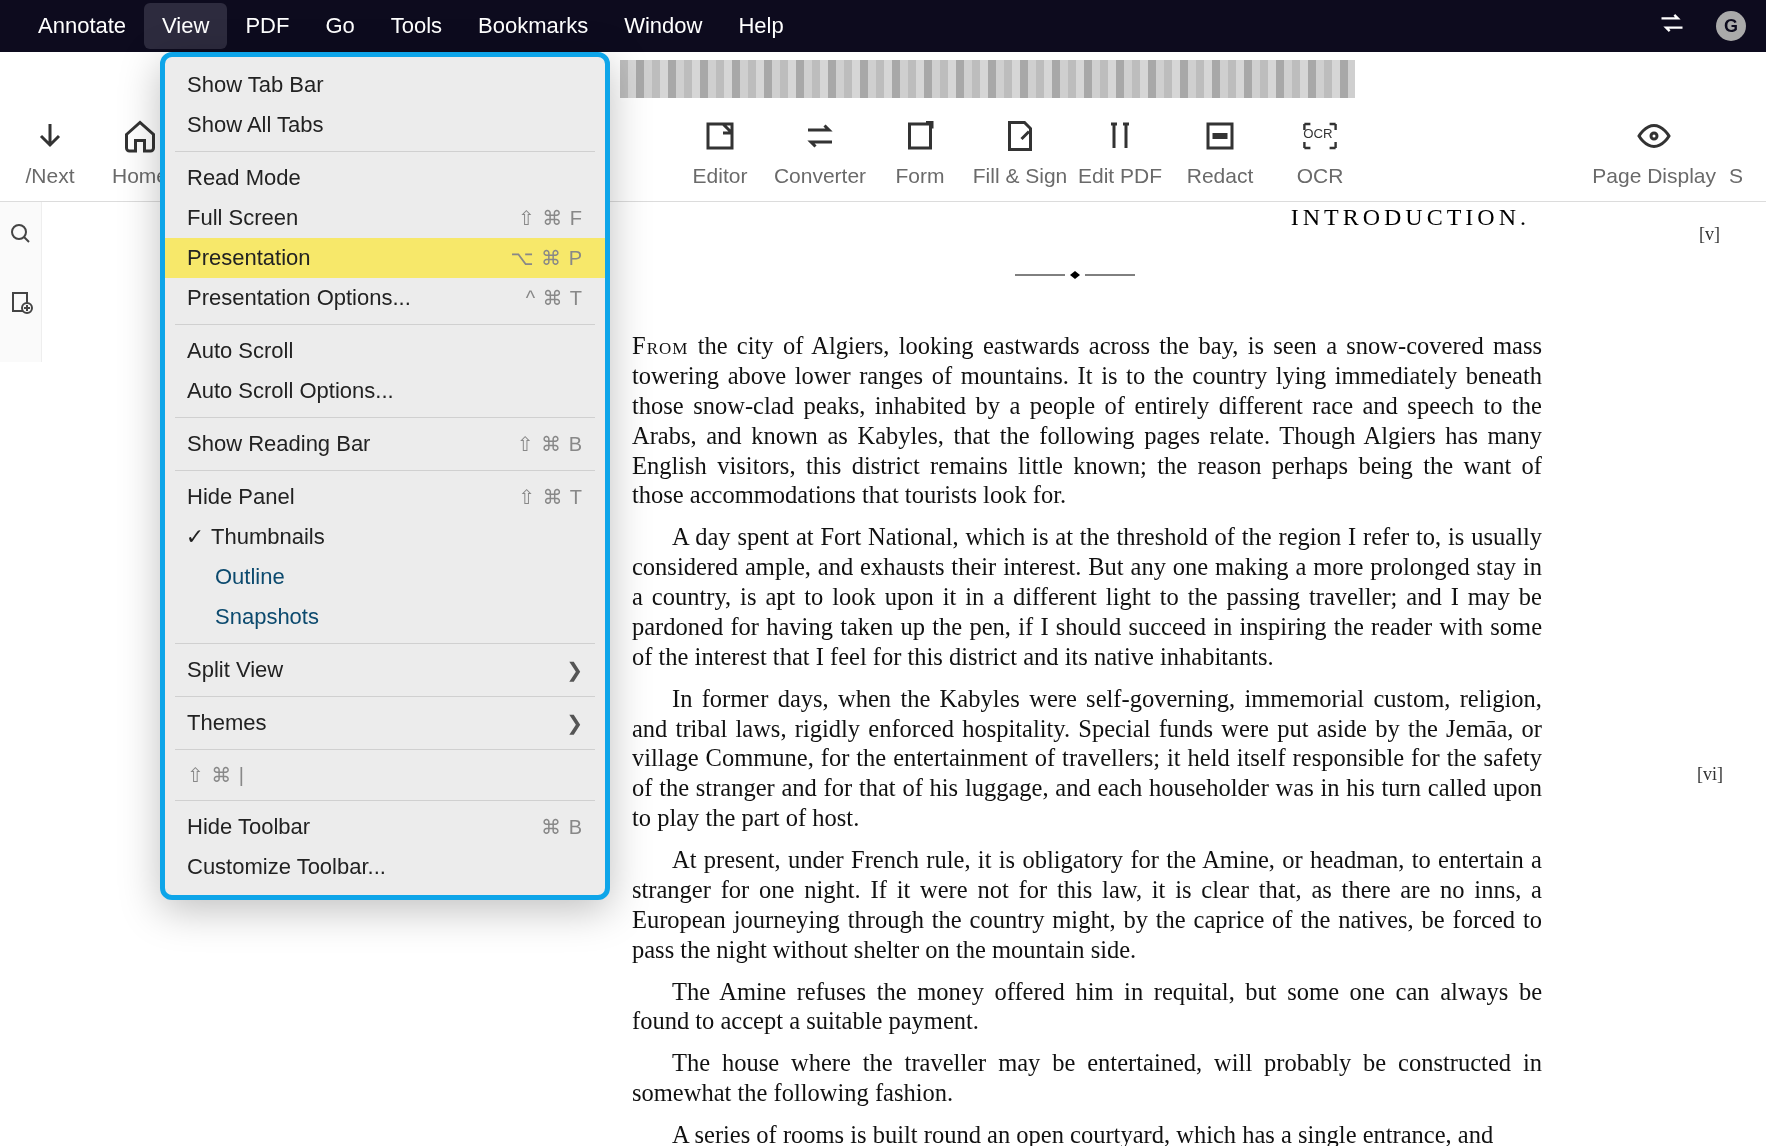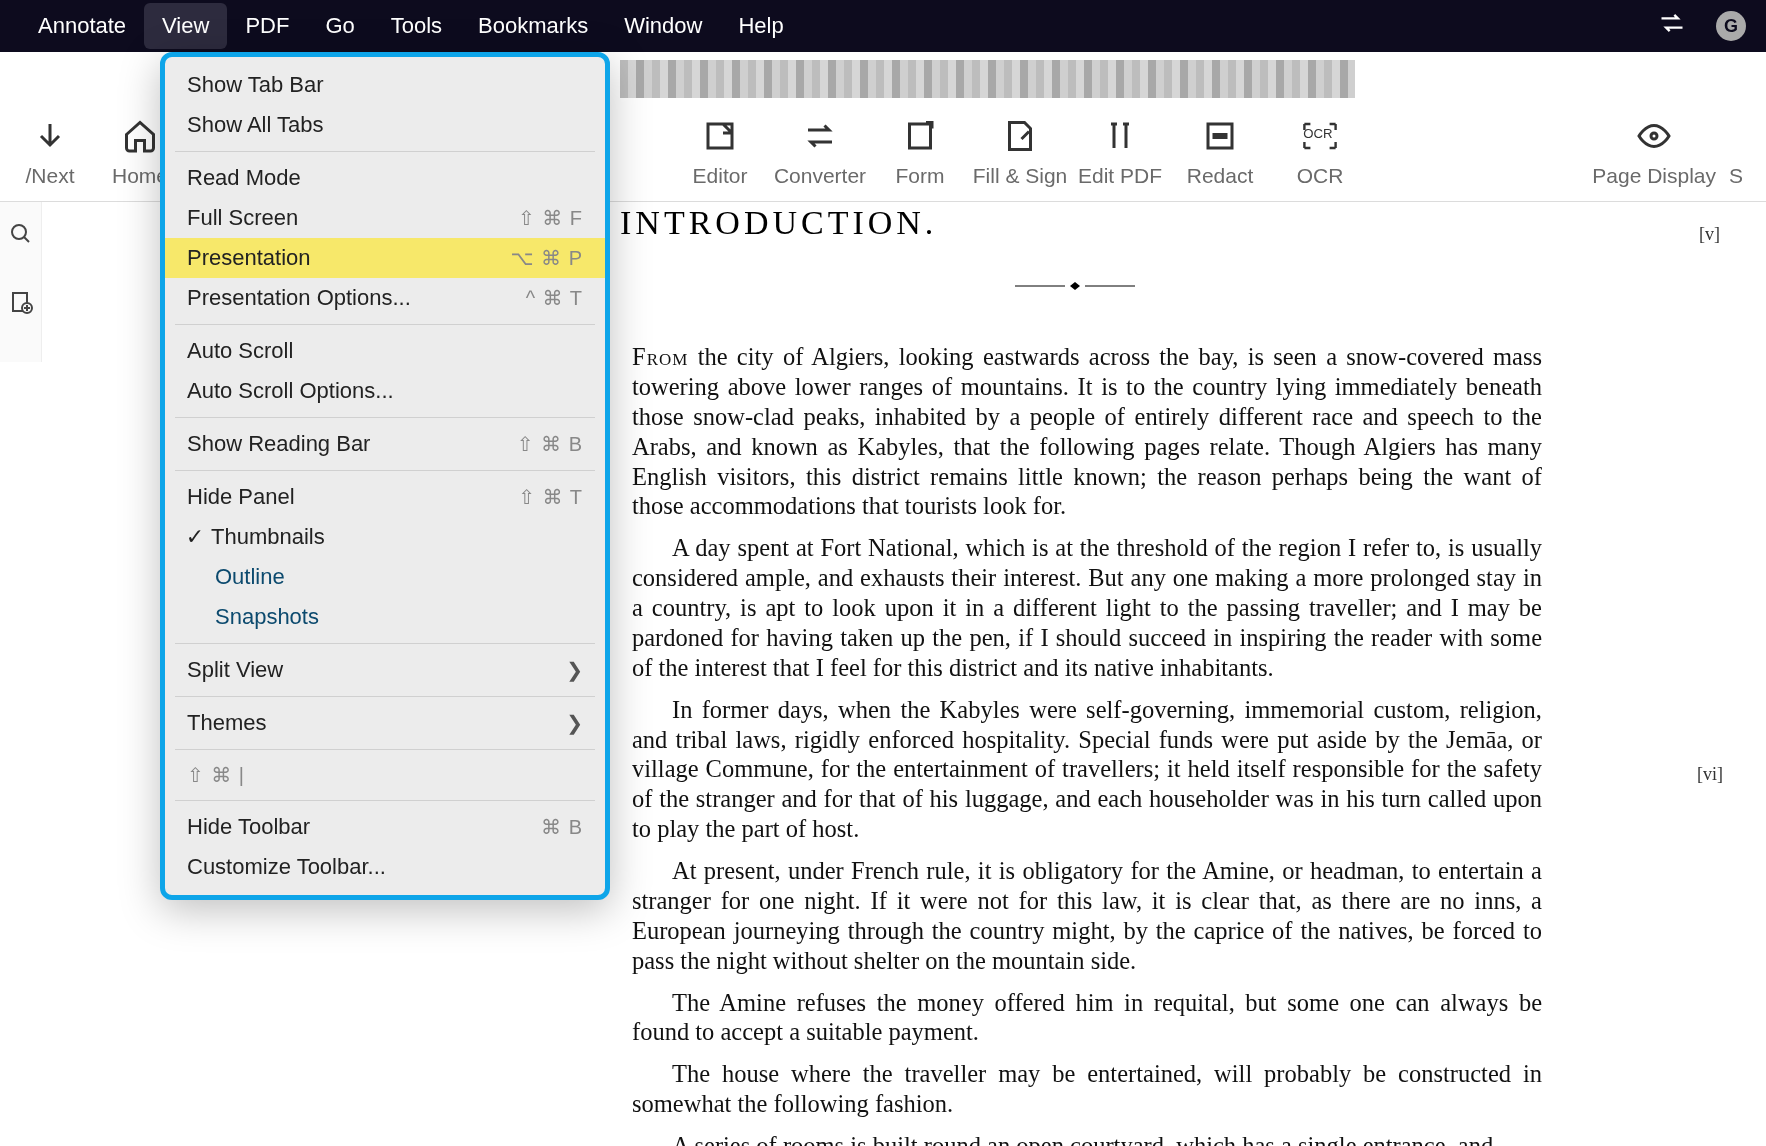--- a/index.html
+++ b/index.html
@@ -37,21 +37,21 @@
 .dropdown .drow .label { flex: 1; }
 .dropdown .drow .short { color: #888; font-size: 20px; letter-spacing: 1px; }
 .dropdown .sep { height: 1px; background: #d0d0d0; margin: 6px 10px; }
 .dropdown .drow .check { width: 24px; margin-left: -4px; margin-right: 4px; text-align:center; }
 .dropdown .drow .chev { color: #555; font-size: 20px; }
 .dropdown .drow.indent .label { padding-left: 28px; }
 
 
 .docwrap { position: absolute; left: 620px; top: 204px; width: 1110px; }
 .pagemark { position:absolute; font-size:18px; color:#333; font-family: Georgia, 'Times New Roman', serif;}
-.doc-title { font-family: Georgia, 'Times New Roman', serif; font-size: 34px; letter-spacing: 4px; text-align: left; margin-bottom: 36px; }
+.doc-title { font-family: Georgia, 'Times New Roman', serif; font-size: 24px; letter-spacing: 4px; text-align: right; margin-bottom: 36px; }
 .ornament { text-align:center; margin-bottom: 44px; }
 .ornament svg { width: 120px; height: 16px; }
 .para { font-family: Georgia, 'Times New Roman', serif; font-size: 24.5px; line-height: 1.22; text-align: justify; margin-bottom: 12px; color:#111; width: 910px;}
 .para .lead { font-variant: small-caps; letter-spacing: 1px; }
 .para.first { text-indent: 0; }
 .para { text-indent: 40px; margin-left: 12px; }
 </style>
 </head>
 <body>
 

